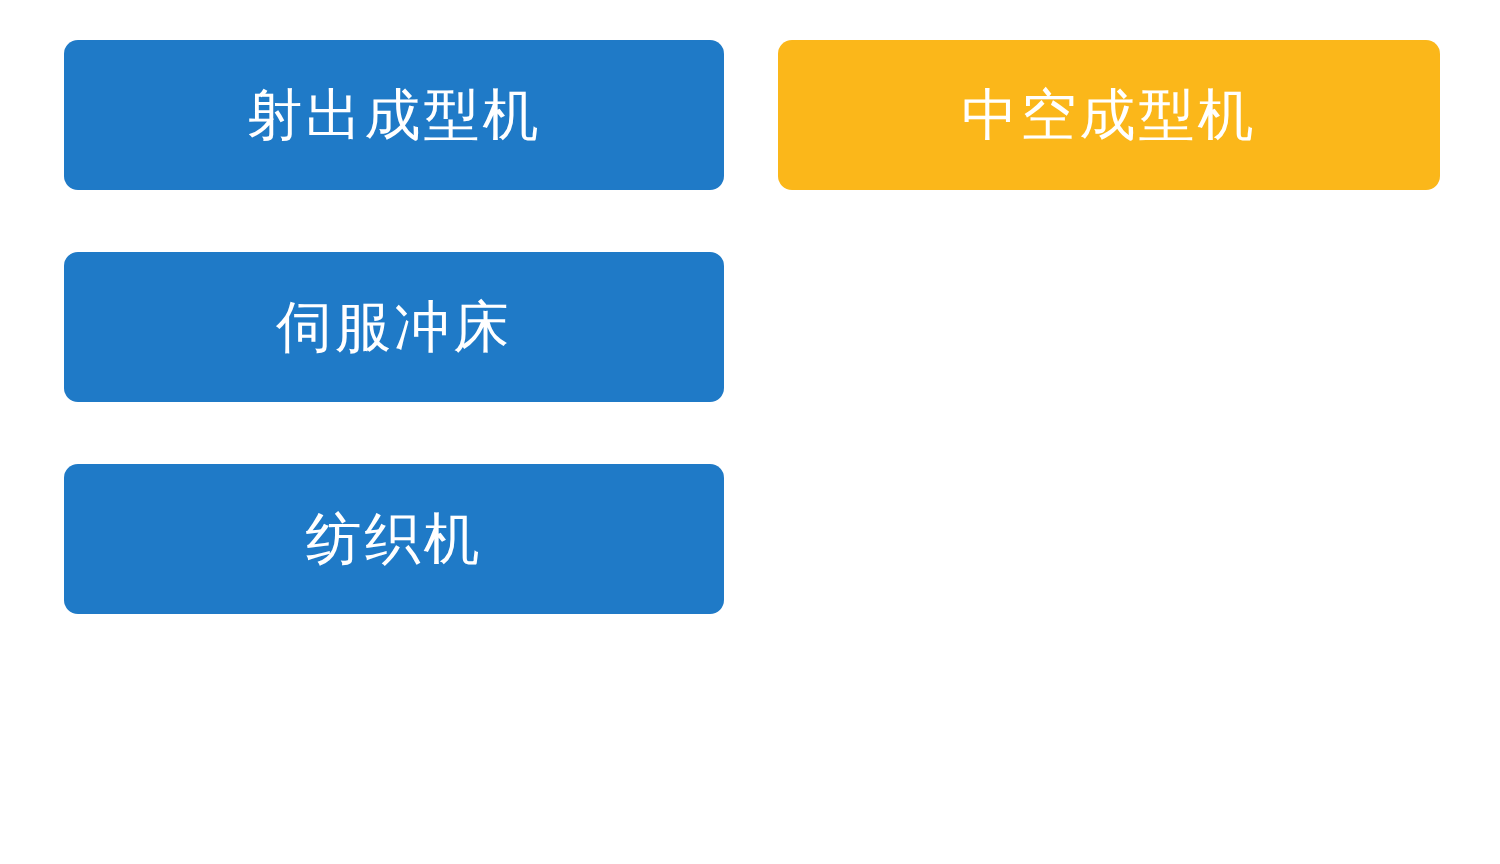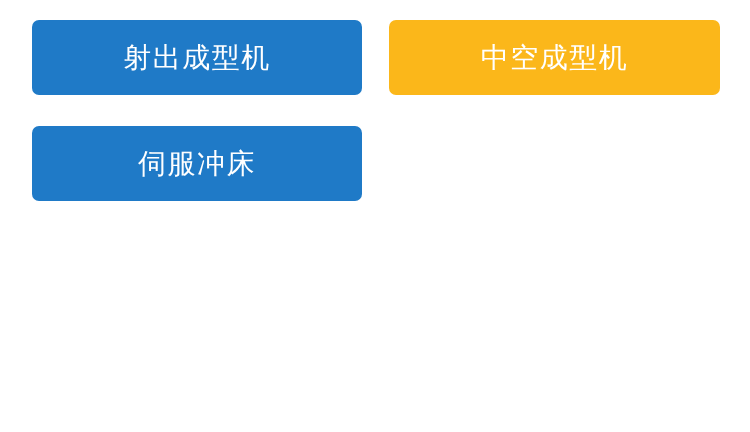--- a/index.html
+++ b/index.html
@@ -64,20 +64,23 @@
 
     <div class="chip blue">
       <span class="chip-label">射出成型机</span>
     </div>
 
 
     <div class="chip blue">
       <span class="chip-label">伺服冲床</span>
     </div>
 
+    <div class="chip blue">
+      <span class="chip-label">纺织机</span>
+    </div>
 
   </div>
 
   <div class="col" id="col-right">
 
     <div class="chip orange">
       <span class="chip-label">中空成型机</span>
     </div>
 
 

